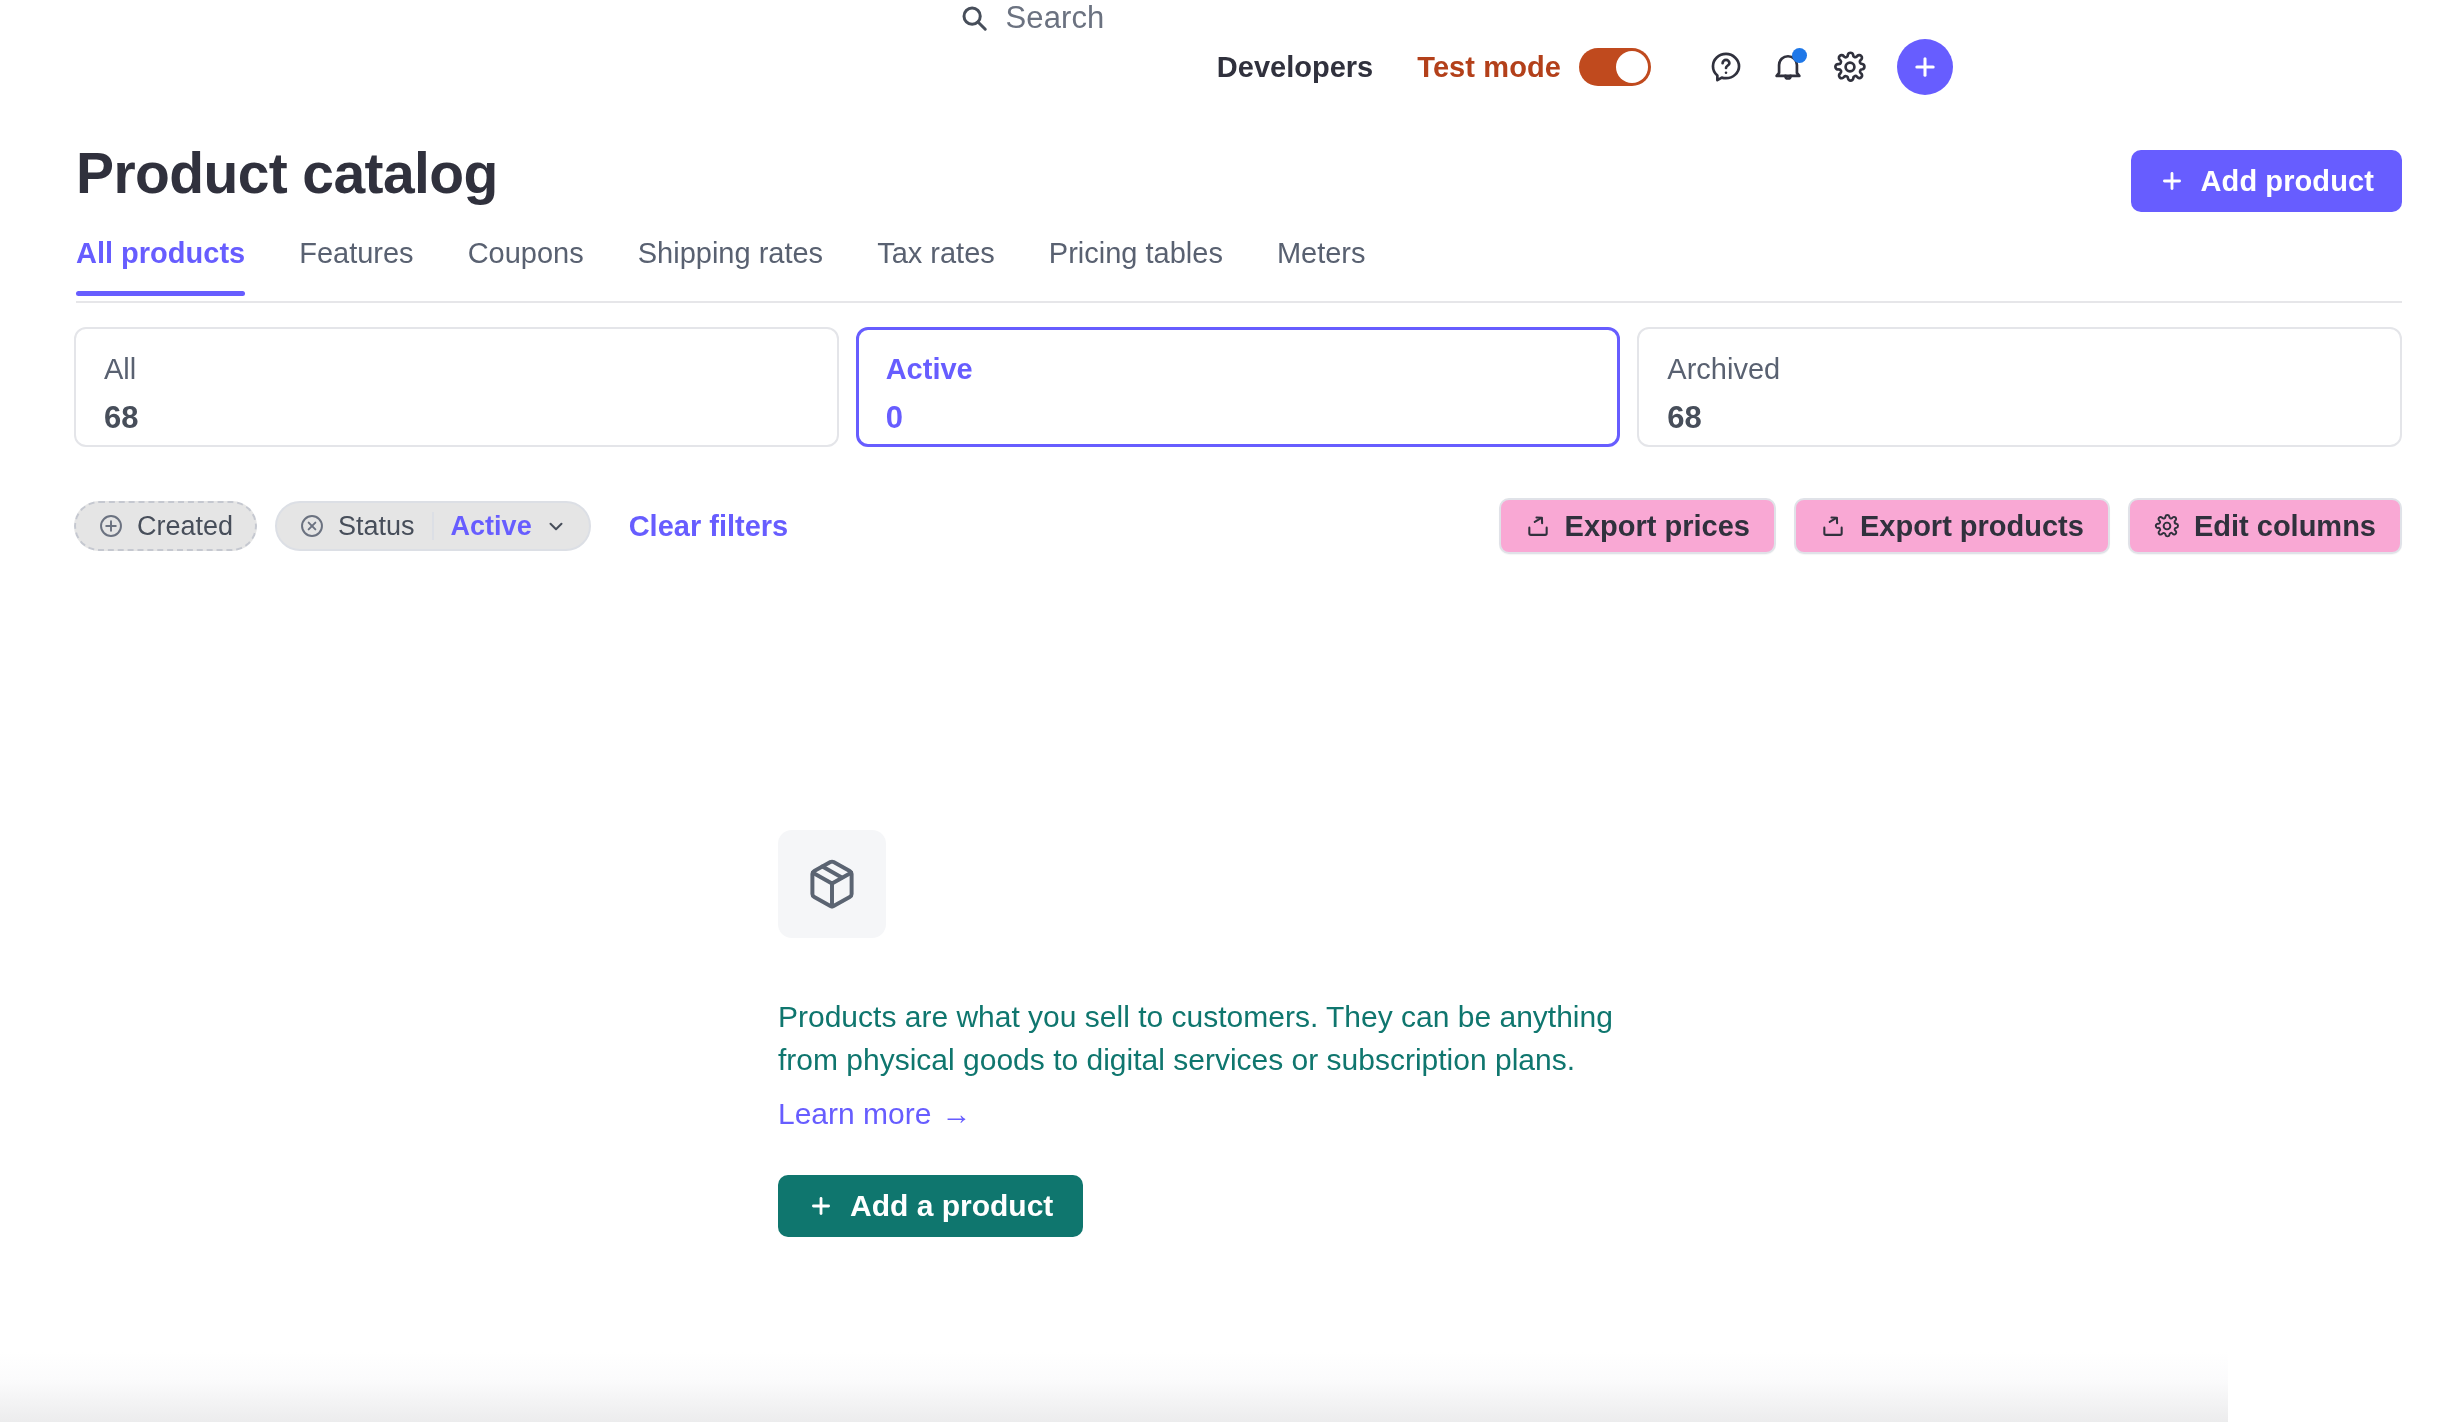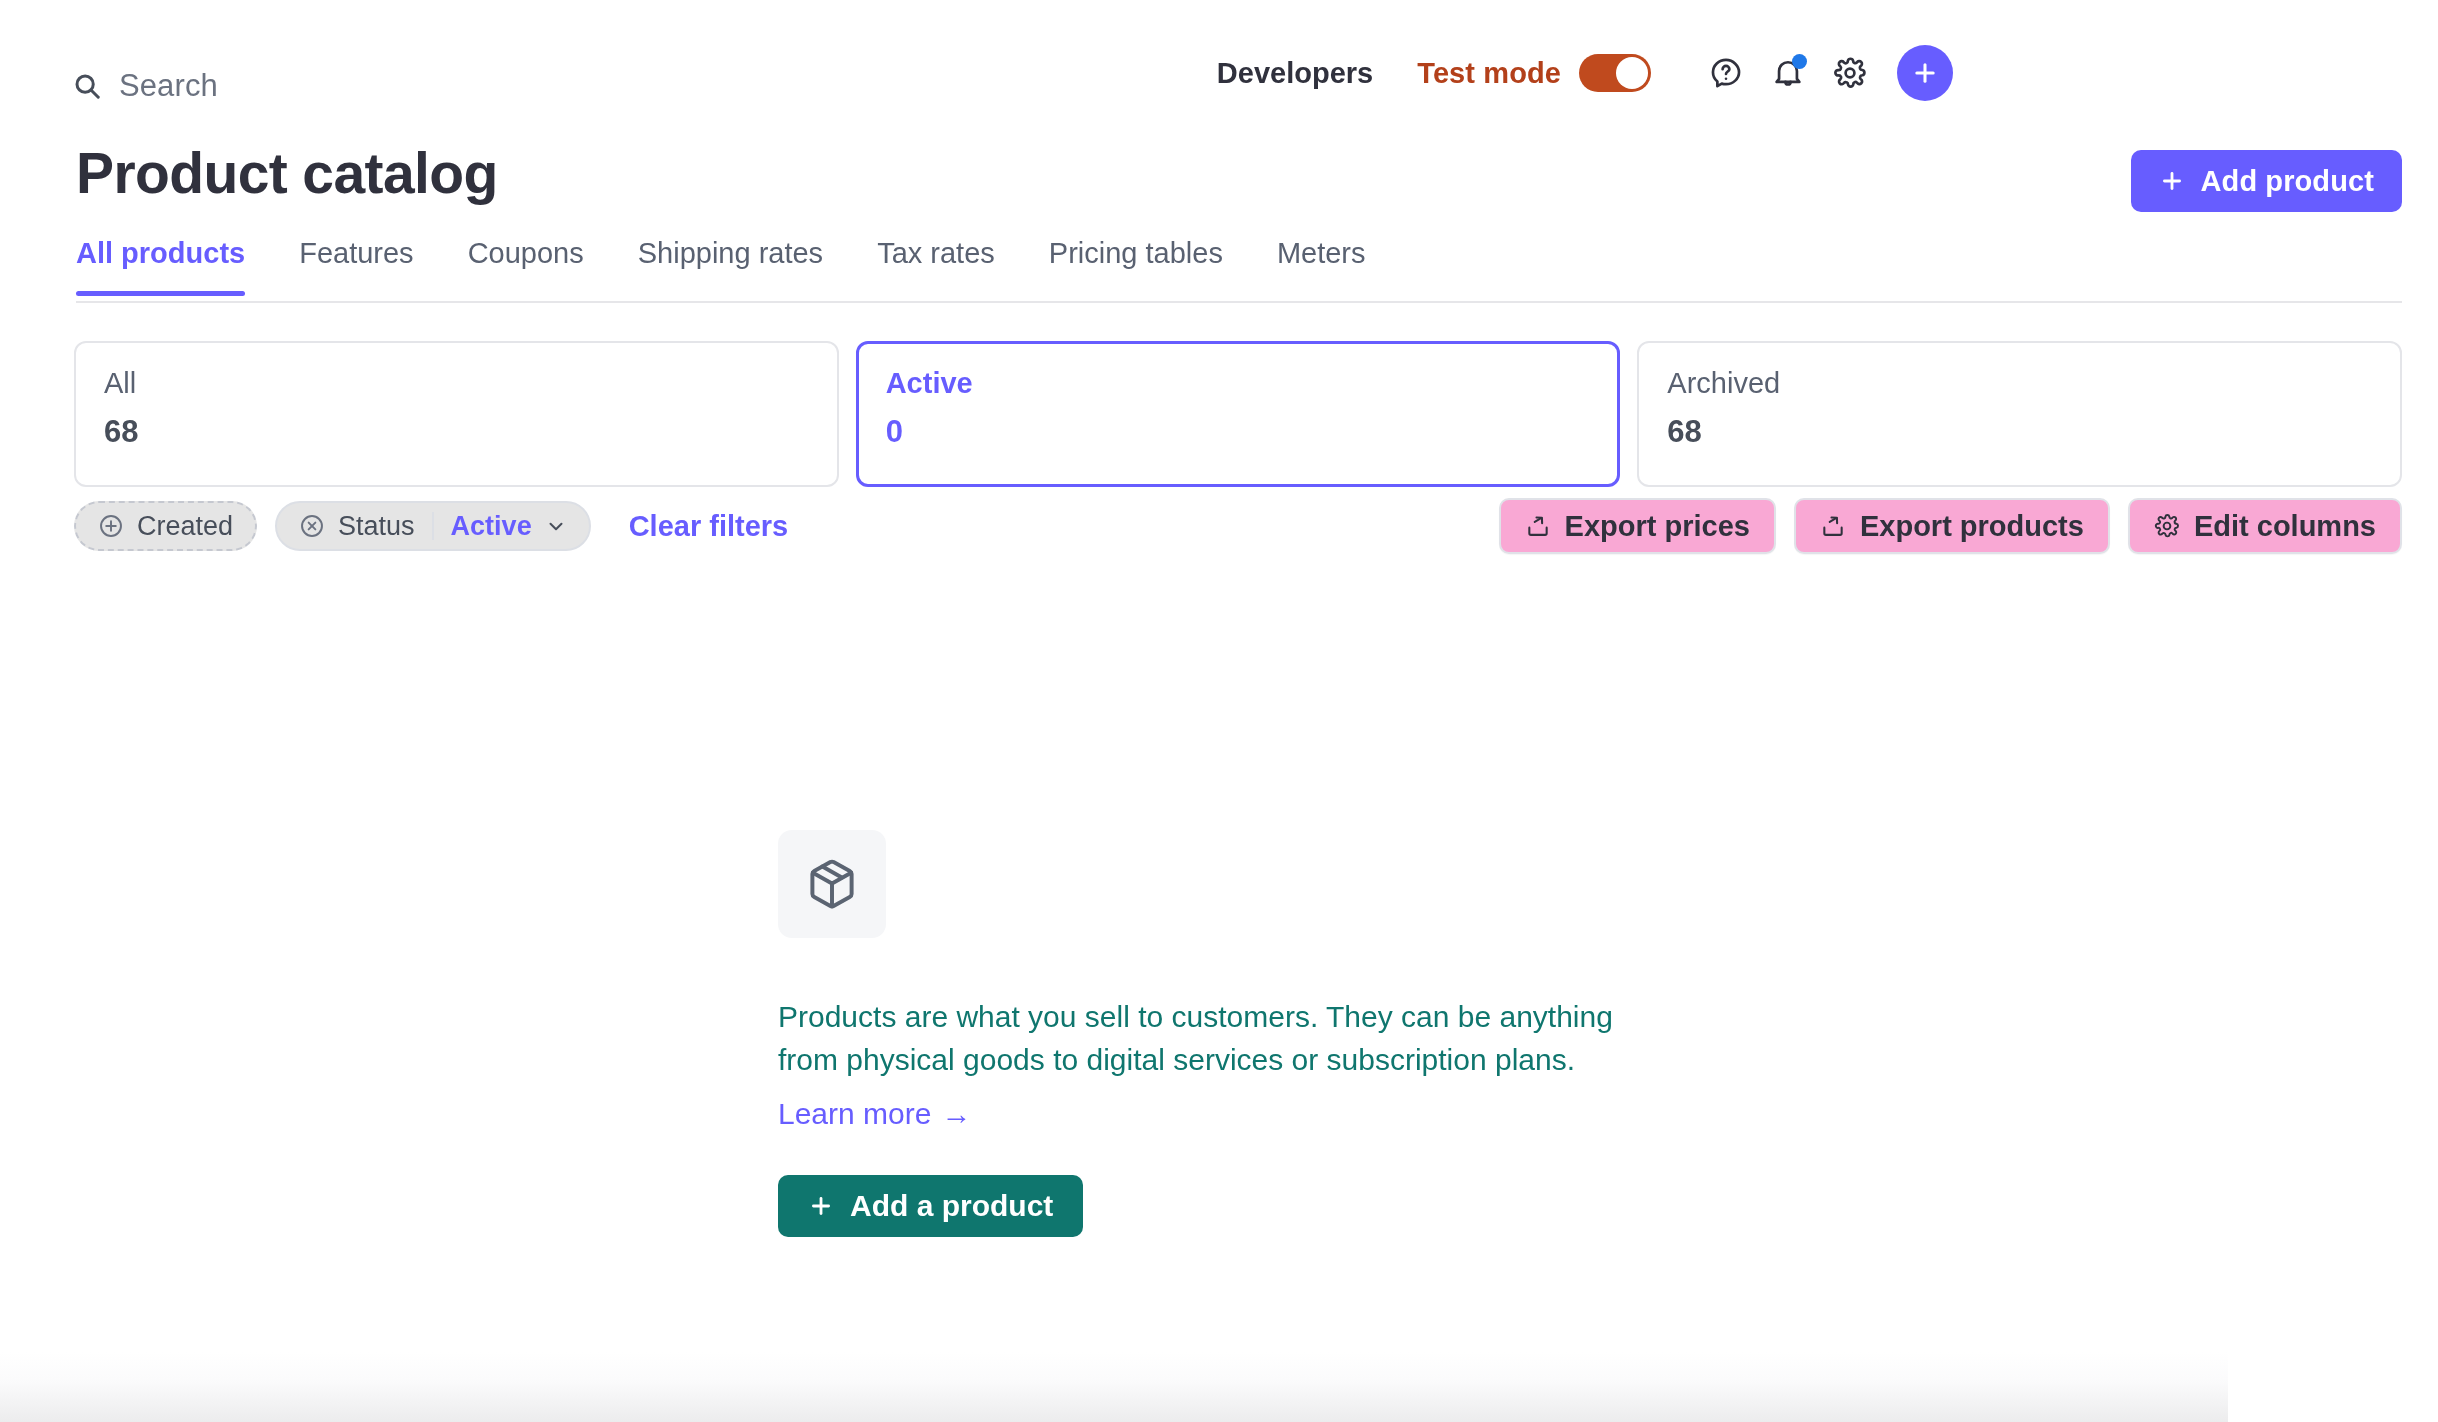--- a/index.html
+++ b/index.html
@@ -20,22 +20,23 @@
     background: #ffffff;
   }
 
   
   .topbar {
     position: absolute;
     top: 0; left: 0;
     width: 1991px;
     height: 104px;
     display: flex;
-    align-items: flex-end;
+    align-items: center;
     background: #ffffff;
+    flex-direction: column;
   }
 
   .search-box {
     display: flex;
     align-items: center;
     gap: 17px;
     margin-left: 72px;
     cursor: text;
   }
   .search-icon svg { display: block; }
@@ -201,27 +202,26 @@
   .stat-cards {
     position: absolute;
     top: 327px;
     left: 74px;
     right: 36px;
     display: flex;
     gap: 17px;
   }
   .stat-card {
     flex: 1;
-    height: 146px;
+    height: 120px;
     border: 2px solid #e4e5e9;
     border-radius: 12px;
     background: #ffffff;
     padding: 26px 28px;
     cursor: pointer;
-    margin-top: 14px;
   }
   .stat-card.selected {
     border: 3px solid #675dff;
     padding: 25px 27px;
   }
   .stat-label {
     font-size: 29px;
     color: #596171;
     line-height: 1;
     margin-bottom: 18px;

